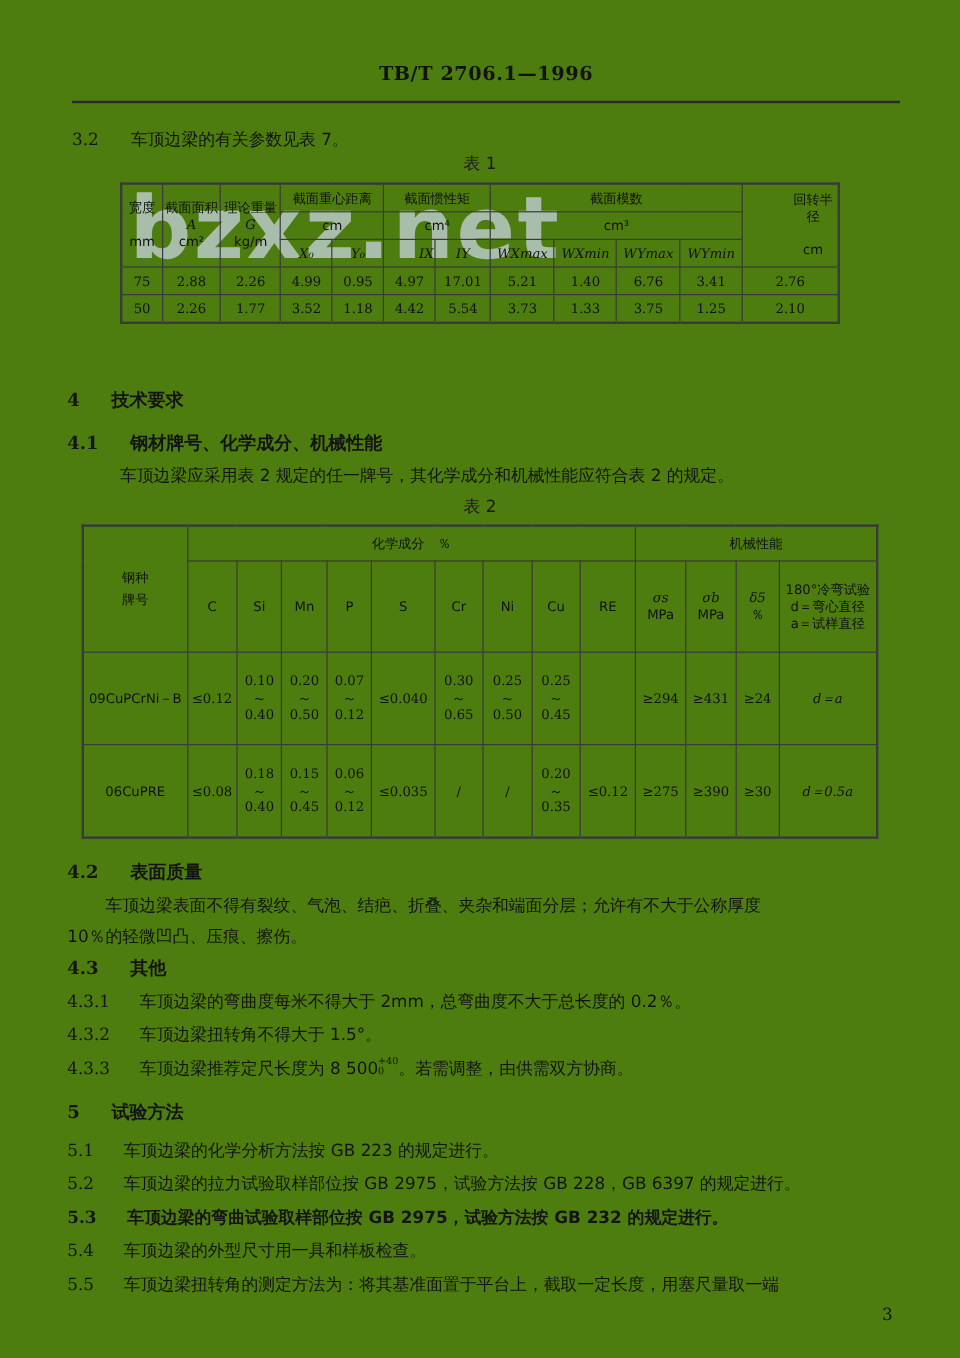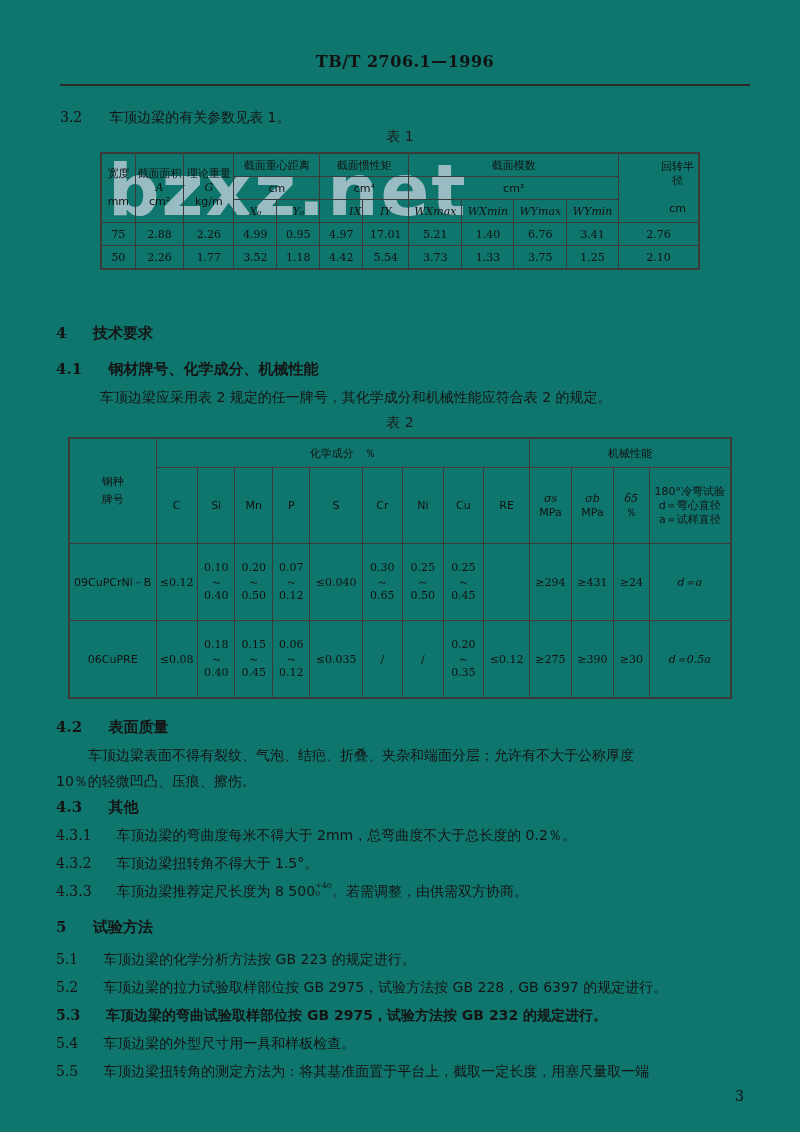--- a/index.html
+++ b/index.html
@@ -5,21 +5,21 @@
 <style>
   html, body {
     margin: 0;
     padding: 0;
     background: #ffffff;
   }
   .page {
     position: relative;
     width: 800px;
     height: 1132px;
-    background: #0f766e;
+    background: #4d7c0f;
     font-family: "DejaVu Sans", "Liberation Sans", sans-serif;
     color: #1b1b1b;
     overflow: hidden;
   }
   
   .watermark {
     position: absolute;
     left: 108px;
     top: 148px;
     width: 600px;
@@ -127,21 +127,21 @@
   <div class="header">
     <span class="header-title">TB/T 2706.1—1996</span>
   </div>
   <div class="header-rule"></div>
 
   <div class="watermark">bzxz.net</div>
 
   <div class="txt" style="left:60px; top:106px;">
     <span class="num">3.2</span>
     <span style="display:inline-block;width:18px;"></span>
-    <span>车顶边梁的有关参数见表 1。</span>
+    <span>车顶边梁的有关参数见表 7。</span>
   </div>
 
   <div class="tbl-caption" style="left:100px; top:128px; width:600px;">表 1</div>
 
   <table class="doc" id="table1">
     <tbody>
       <tr>
         <td class="outer-l outer-t" rowspan="3" style="width:38px;">
           <div class="stack">
             <div>宽度</div>

